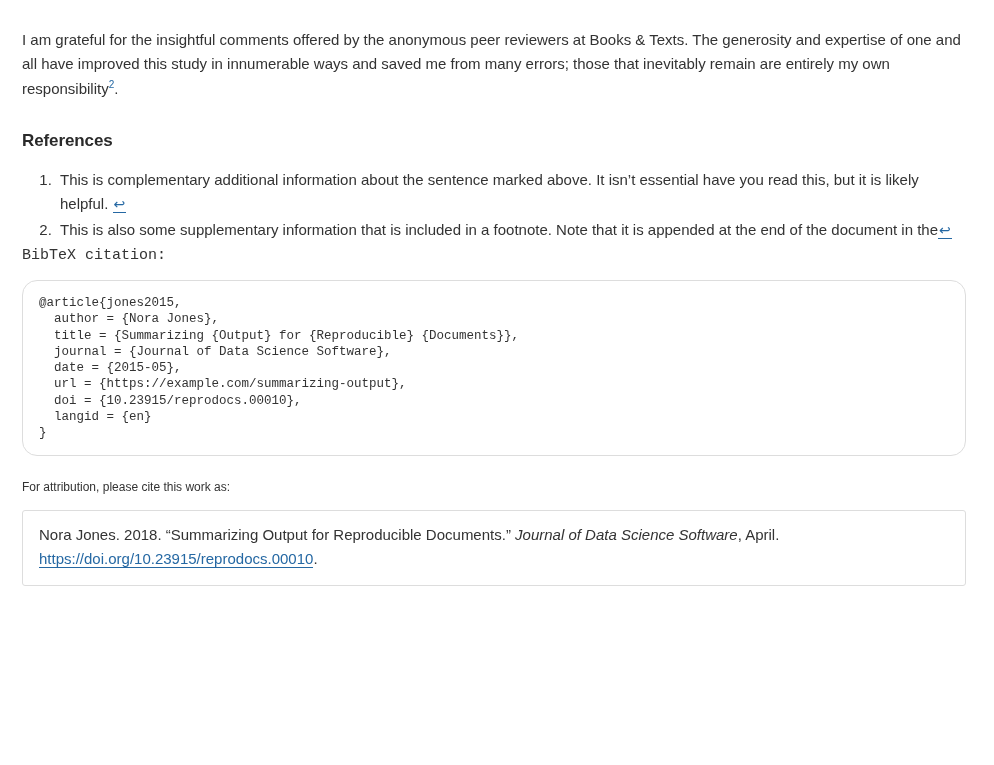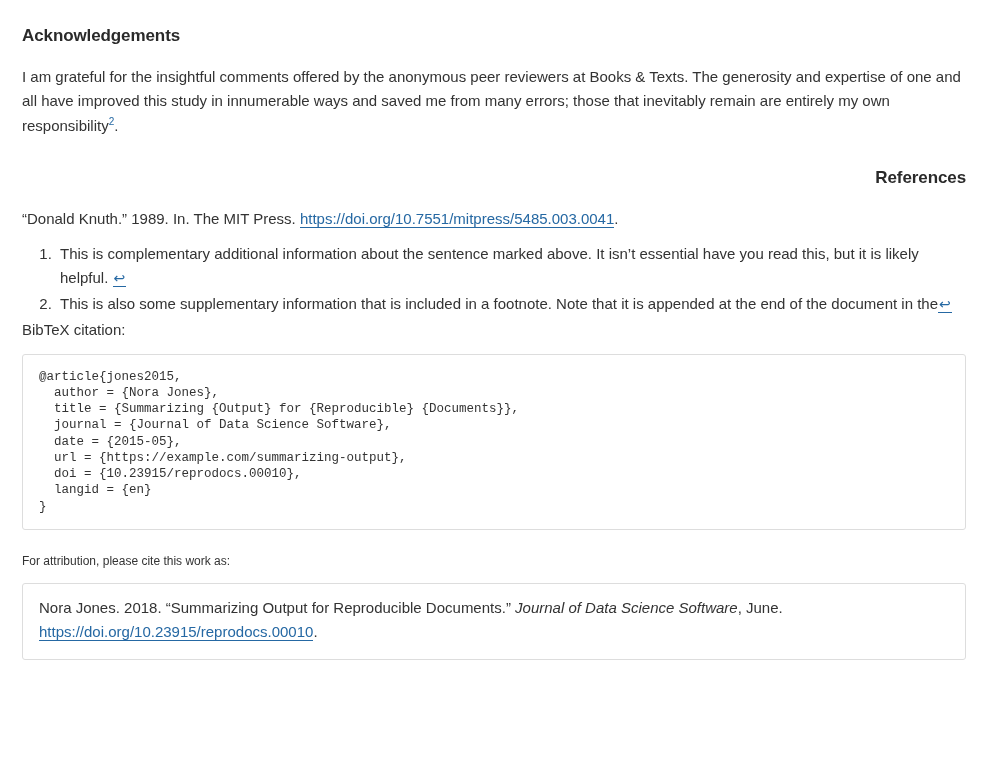--- a/index.html
+++ b/index.html
@@ -22,21 +22,20 @@
   }
   h2.section-title {
     font-size: 17px;
     font-weight: bold;
     color: #2a2a2a;
     margin: 10px 0 14px 0;
     letter-spacing: -0.1px;
   }
   h2.section-title.tight {
     margin-top: 26px;
-    text-align: right;
   }
   p.body-text {
     margin: 16px 0 10px 0;
     font-size: 15px;
     line-height: 1.62;
     color: #333333;
     max-width: 945px;
   }
   a.link {
     color: #2568a3;
@@ -66,25 +65,26 @@
   .backref {
     color: #2568a3;
     text-decoration: none;
     border-bottom: 1px solid #2568a3;
     font-size: 14px;
     padding: 0 1px;
   }
   .citation-label {
     margin: 0 0 12px 0;
     font-size: 15px;
+    font-family: Liberation Mono, monospace;
   }
   pre.bibtex {
     border: 1px solid #dddddd;
     background: #ffffff;
-    border-radius: 3px;
+    border-radius: 15px;
     padding: 14px 16px;
     margin: 0 0 22px 0;
     font-family: "Liberation Mono", monospace;
     font-size: 12.5px;
     line-height: 1.3;
     color: #333333;
     white-space: pre;
     overflow: hidden;
   }
   .attrib-text {
@@ -102,27 +102,25 @@
     font-style: italic;
   }
   #ack-section { margin-top: 4px; }
 </style>
 </head>
 <body>
 
 <div class="page">
 
   <section id="ack-section">
-    <h2 class="section-title">Acknowledgements</h2>
     <p class="body-text"><span>I am grateful for the insightful comments offered by the anonymous peer reviewers at Books &amp; Texts. The generosity and expertise of one and all have improved this study in innumerable ways and saved me from many errors; those that inevitably remain are entirely my own responsibility</span><sup class="fn-ref"><a href="#">2</a></sup><span>.</span></p>
   </section>
 
   <section>
     <h2 class="section-title tight">References</h2>
-    <p class="body-text"><span>“Donald Knuth.” 1989. In. The MIT Press. </span><a class="link" href="#">https://doi.org/10.7551/mitpress/5485.003.0041</a><span>.</span></p>
   </section>
 
   <section>
     <ol class="footnotes">
       <li><span>This is complementary additional information about the sentence marked above. It isn’t essential have you read this, but it is likely helpful.</span> <a class="backref" href="#">↩</a></li>
       <li><span>This is also some supplementary information that is included in a footnote. Note that it is appended at the end of the document in the</span><a class="backref" href="#">↩</a></li>
     </ol>
   </section>
 
   <section>
@@ -131,18 +129,18 @@
   author = {Nora Jones},
   title = {Summarizing {Output} for {Reproducible} {Documents}},
   journal = {Journal of Data Science Software},
   date = {2015-05},
   url = {https://example.com/summarizing-output},
   doi = {10.23915/reprodocs.00010},
   langid = {en}
 }</pre>
     <p class="attrib-text">For attribution, please cite this work as:</p>
     <div class="attrib-box">
-      <span>Nora Jones. 2018. “Summarizing Output for Reproducible Documents.” </span><em>Journal of Data Science Software</em><span>, June.</span><br>
+      <span>Nora Jones. 2018. “Summarizing Output for Reproducible Documents.” </span><em>Journal of Data Science Software</em><span>, April.</span><br>
       <a class="link" href="#">https://doi.org/10.23915/reprodocs.00010</a><span>.</span>
     </div>
   </section>
 
 </div>
 
 </body></html>

